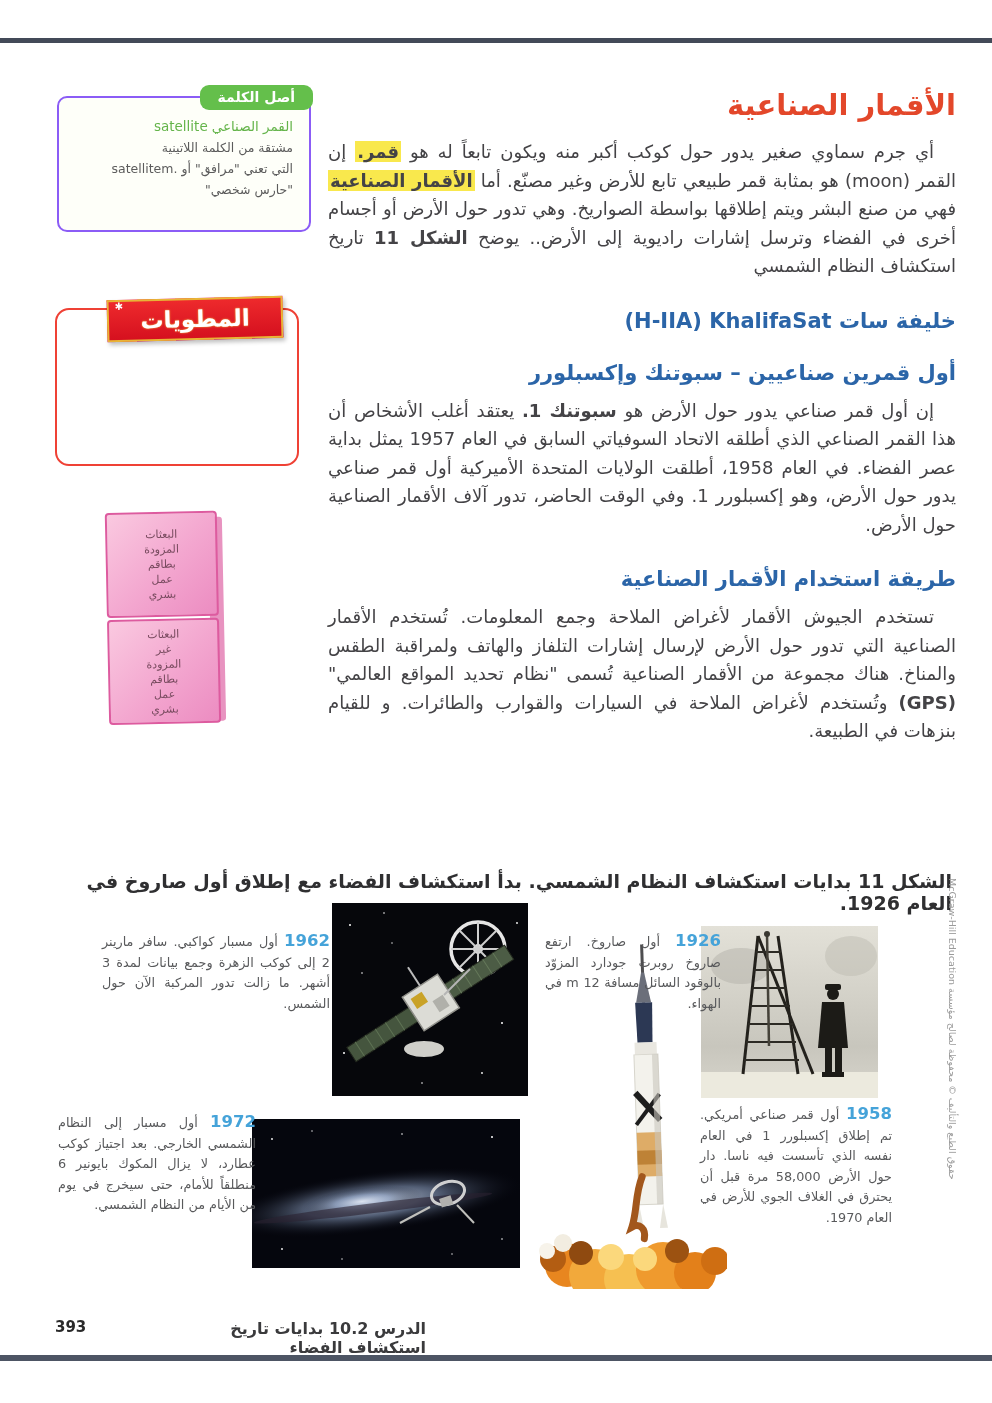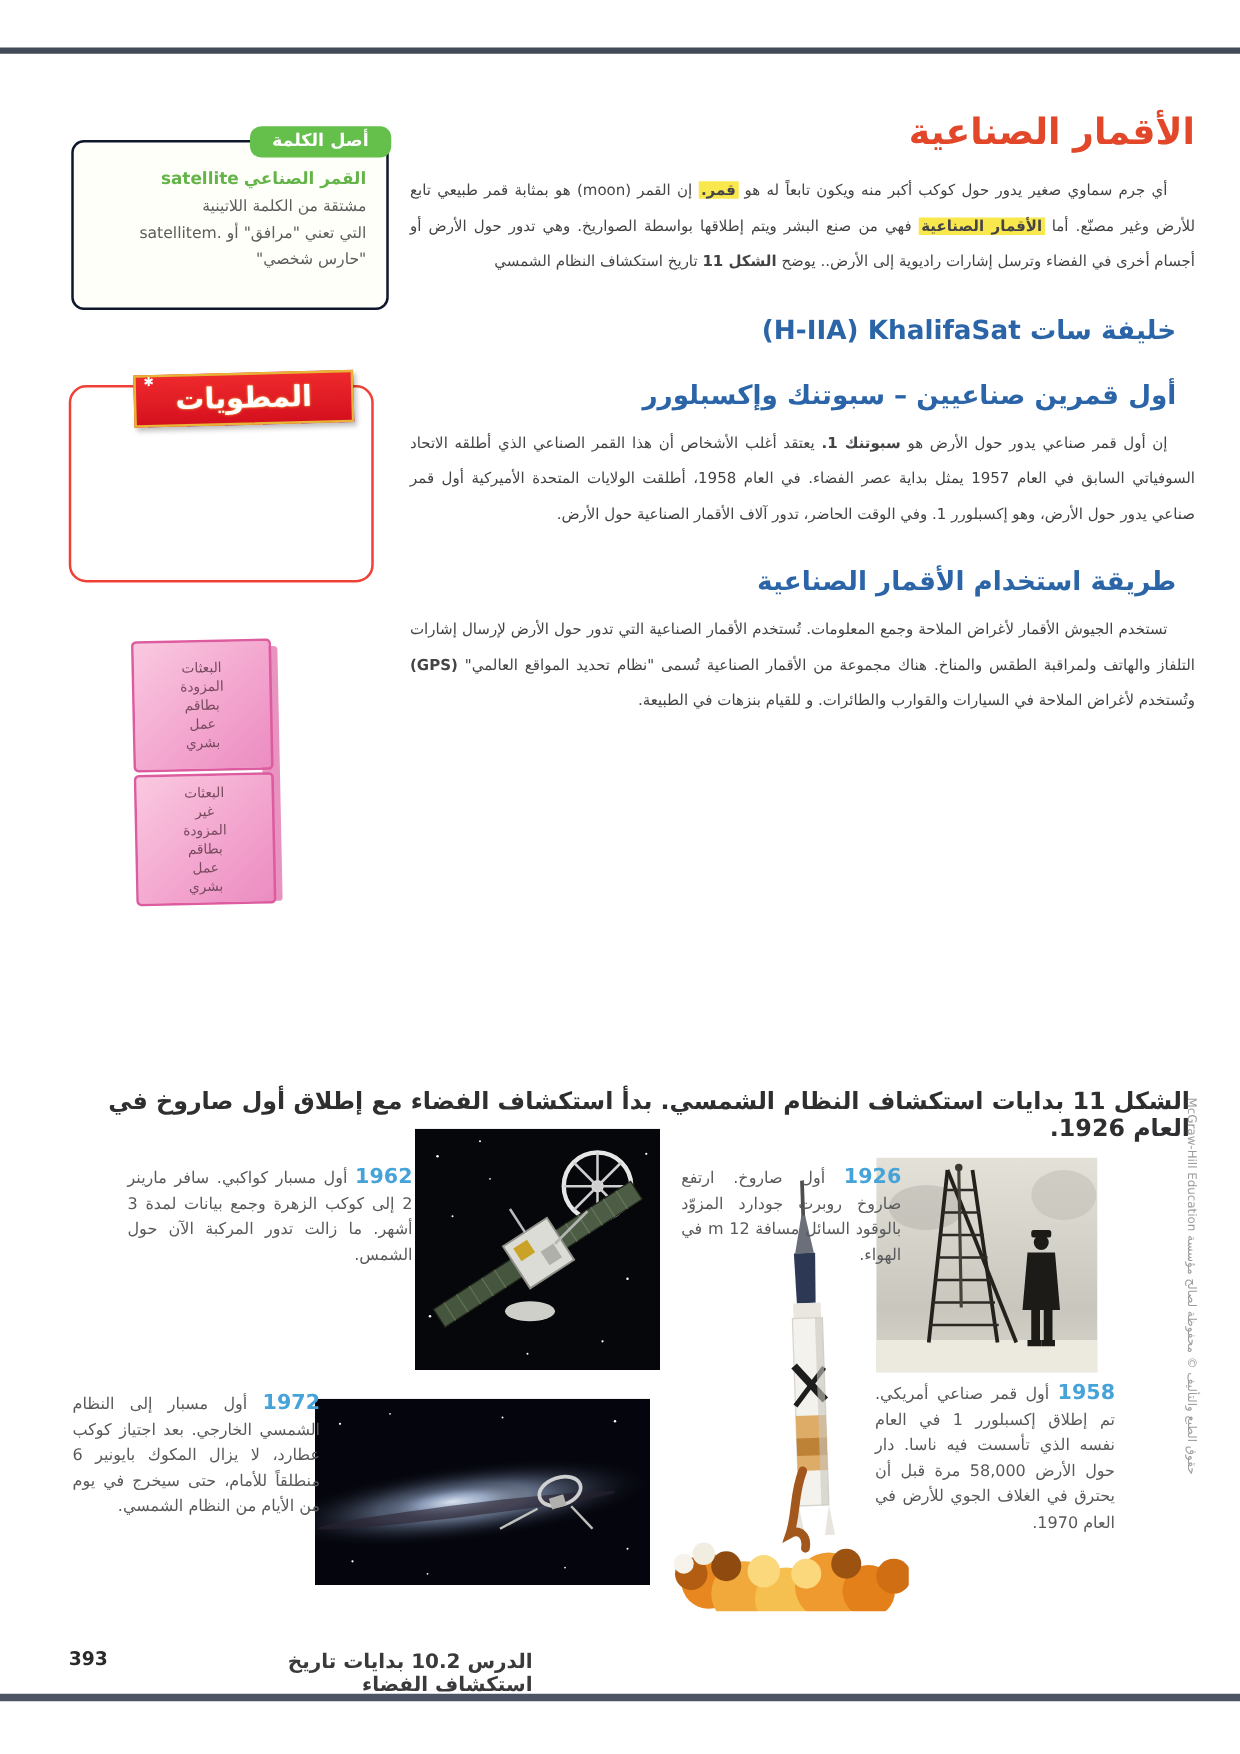--- a/index.html
+++ b/index.html
@@ -9,34 +9,34 @@
     font-family:"DejaVu Sans", sans-serif;
     direction:rtl;
   }
   .rule{position:absolute;left:0;width:100%;}
   .rule-top{top:38px;height:5px;background:#434a58;}
   .rule-bottom{top:1355px;height:6px;background:#4d5564;}
 
   
   .main-col{position:absolute;right:36px;top:88px;width:628px;}
   .main-heading{color:#e3472a;font-size:29px;font-weight:bold;margin:0 0 16px;text-align:right;}
-  .section-heading{color:#2b65a8;font-size:21px;font-weight:bold;margin:28px 15px 12px;text-align:right;}
-  p.body{font-size:12px;line-height:28.5px;color:#444346;text-align:justify;margin:0;}
+  .section-heading{color:#2b65a8;font-size:21px;font-weight:bold;margin:28px 0 12px;text-align:right;}
+  p.body{font-size:18px;line-height:28.5px;color:#444346;text-align:justify;margin:0;}
   p.body.indent{text-indent:22px;}
   p.center-last{text-align-last:center;}
   .hl{background:#f9e84d;font-weight:bold;padding:0 2px;}
   .b{font-weight:bold;}
 
   
-  .origin-box{position:absolute;left:57px;top:112px;width:250px;height:132px;
-    border:2px solid #0f172a;border-radius:10px;background:#fefff9;}
+  .origin-box{position:absolute;left:57px;top:96px;width:250px;height:132px;
+    border:2px solid #8b5cf6;border-radius:10px;background:#fefff9;}
   .origin-tab{position:absolute;top:-13px;right:-4px;background:#64bf4b;color:#fff;
     font-size:14px;font-weight:bold;padding:4px 18px 5px;border-radius:9px;}
   .origin-content{padding:18px 16px 6px;font-size:12.5px;color:#5c5c5c;line-height:21px;text-align:right;}
-  .origin-term{color:#64b44a;font-weight:bold;font-size:13.5px;text-align:right;}
+  .origin-term{color:#64b44a;font-weight:normal;font-size:13.5px;text-align:right;}
   .ltr-line{direction:ltr;text-align:right;unicode-bidi:isolate;display:block;}
 
   
   .foldables-box{position:absolute;left:55px;top:308px;width:240px;height:154px;
     border:2px solid #ef4135;border-radius:14px;background:#fff;}
   .foldables-banner{position:absolute;top:-12px;right:14px;width:176px;height:42px;
     background:linear-gradient(180deg,#ef2b2d,#d40f1e);
     box-shadow:inset 0 0 0 2px #e8b437, 2px 3px 4px rgba(0,0,0,.25);
     transform:rotate(-1.5deg);
     display:flex;align-items:center;justify-content:center;}

